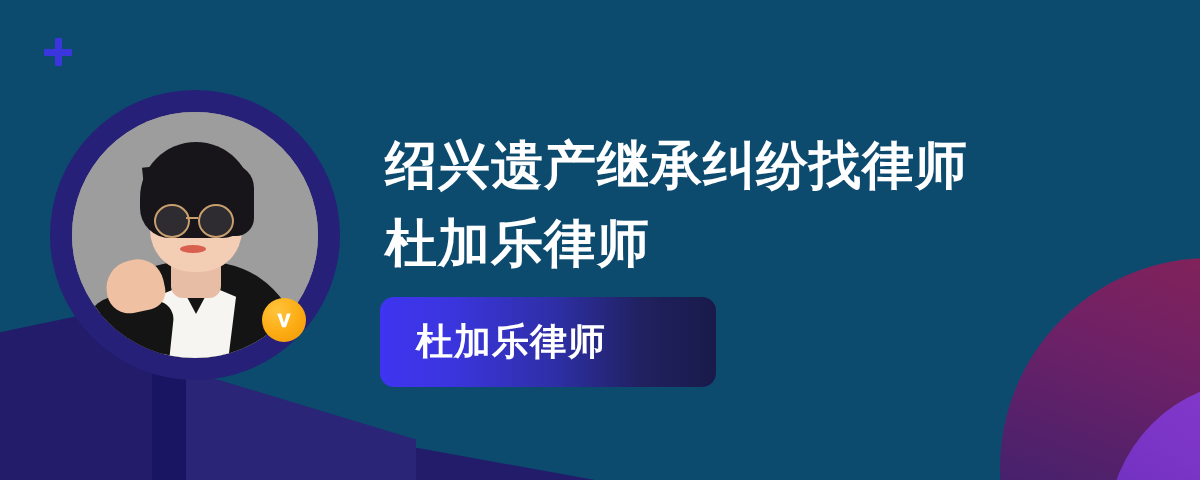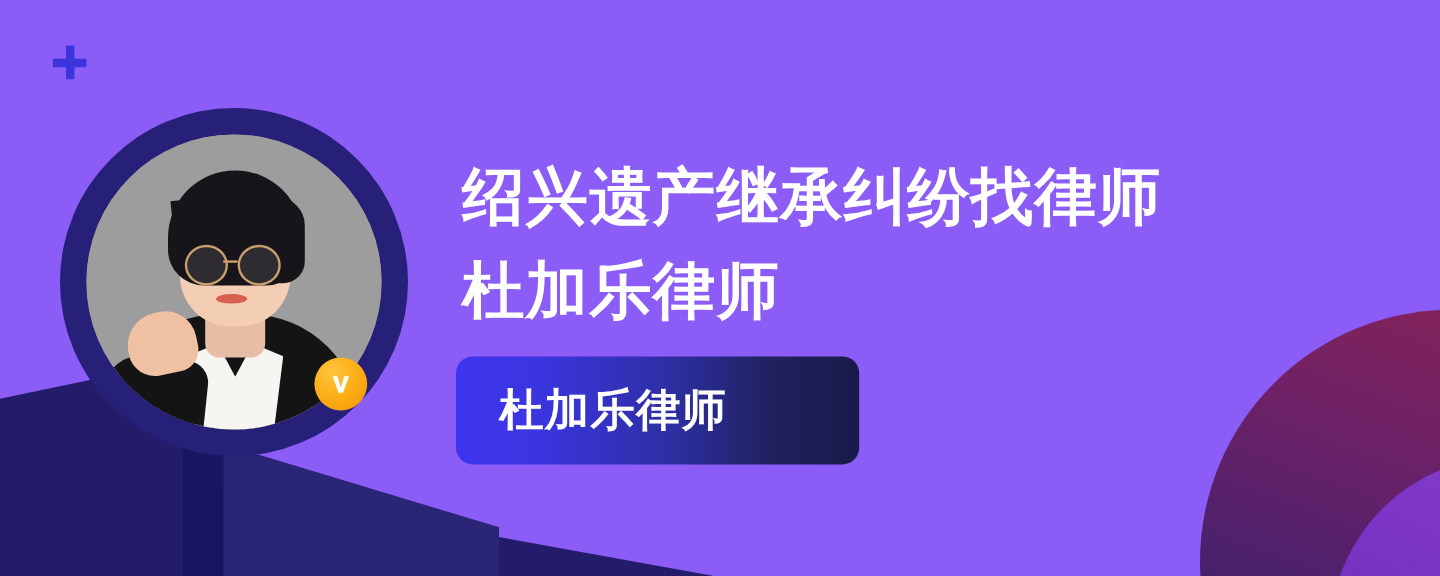--- a/index.html
+++ b/index.html
@@ -9,21 +9,21 @@
   }
   body {
     font-family: "Liberation Sans", "DejaVu Sans", sans-serif;
   }
 
   #banner {
     position: relative;
     width: 1200px;
     height: 480px;
     overflow: hidden;
-    background: #8b5cf6;
+    background: #0c4a6e;
   }
 
   
   .deco-layer {
     position: absolute;
     inset: 0;
     overflow: hidden;
     pointer-events: none;
   }
 

